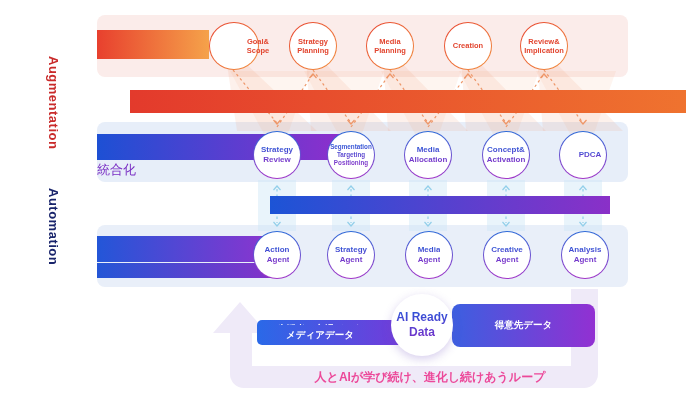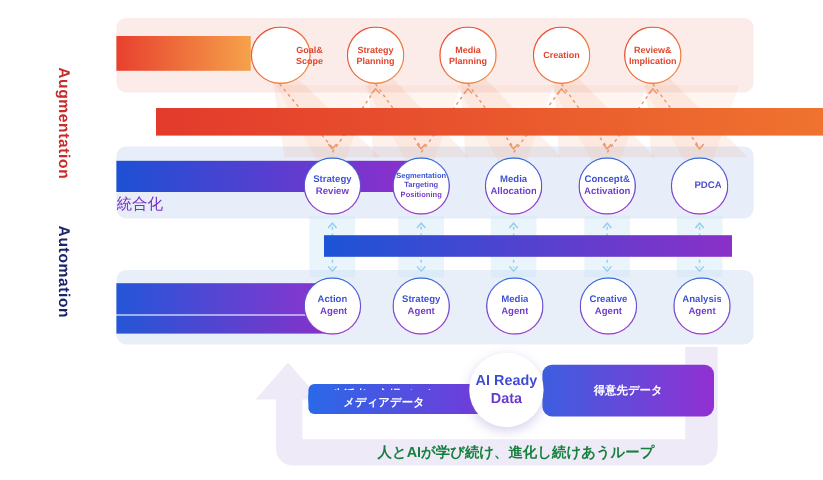--- a/index.html
+++ b/index.html
@@ -107,21 +107,21 @@
   <div class="msg gtext" style="left: 270px; top: 196px; width: 340px; font-size: 13.5px; background: linear-gradient(90deg, rgb(28, 84, 214), rgb(138, 48, 200)); white-space: pre-line;">AIとAIの協働で、効率化、メディアデータ</div>
 
   <div class="pill" style="left:257px;top:320px;width:164px;height:19px;border-radius:5px;background:linear-gradient(90deg,#2A69E8,#7C35D8);padding-right:38px">生活者・市場データ</div>
   <div class="pill" style="left:257px;top:325px;width:164px;height:20px;border-radius:5px;background:linear-gradient(90deg,#2A69E8,#7C35D8);padding-right:38px">メディアデータ</div>
   <div class="pill" style="left:452px;top:304px;width:143px;height:43px;border-radius:8px;background:linear-gradient(90deg,#3C5FE0,#9230D2)">得意先データ</div>
   <div id="data-circle">
     <span>AI Ready
 Data</span>
   </div>
 
-  <div class="msg" style="left: 250px; top: 369px; width: 360px; font-size: 12px; color: #15803d; white-space: pre-line;">人とAIが学び続け、進化し続けあうループ</div>
+  <div class="msg" style="left: 250px; top: 369px; width: 360px; font-size: 12px; color: #ec4899; white-space: pre-line;">人とAIが学び続け、進化し続けあうループ</div>
 
 <div class="circle c-human" style="left: 209px; top: 22px; padding-left: 48px;">
       <span class="clabel" style="white-space: pre-line;">Goal&amp;
 Scope</span>
     </div>
     <div class="circle c-human" style="left: 289px; top: 22px;">
       <span class="clabel" style="white-space: pre-line;">Strategy
 Planning</span>
     </div>
     <div class="circle c-human" style="left: 366px; top: 22px;">

